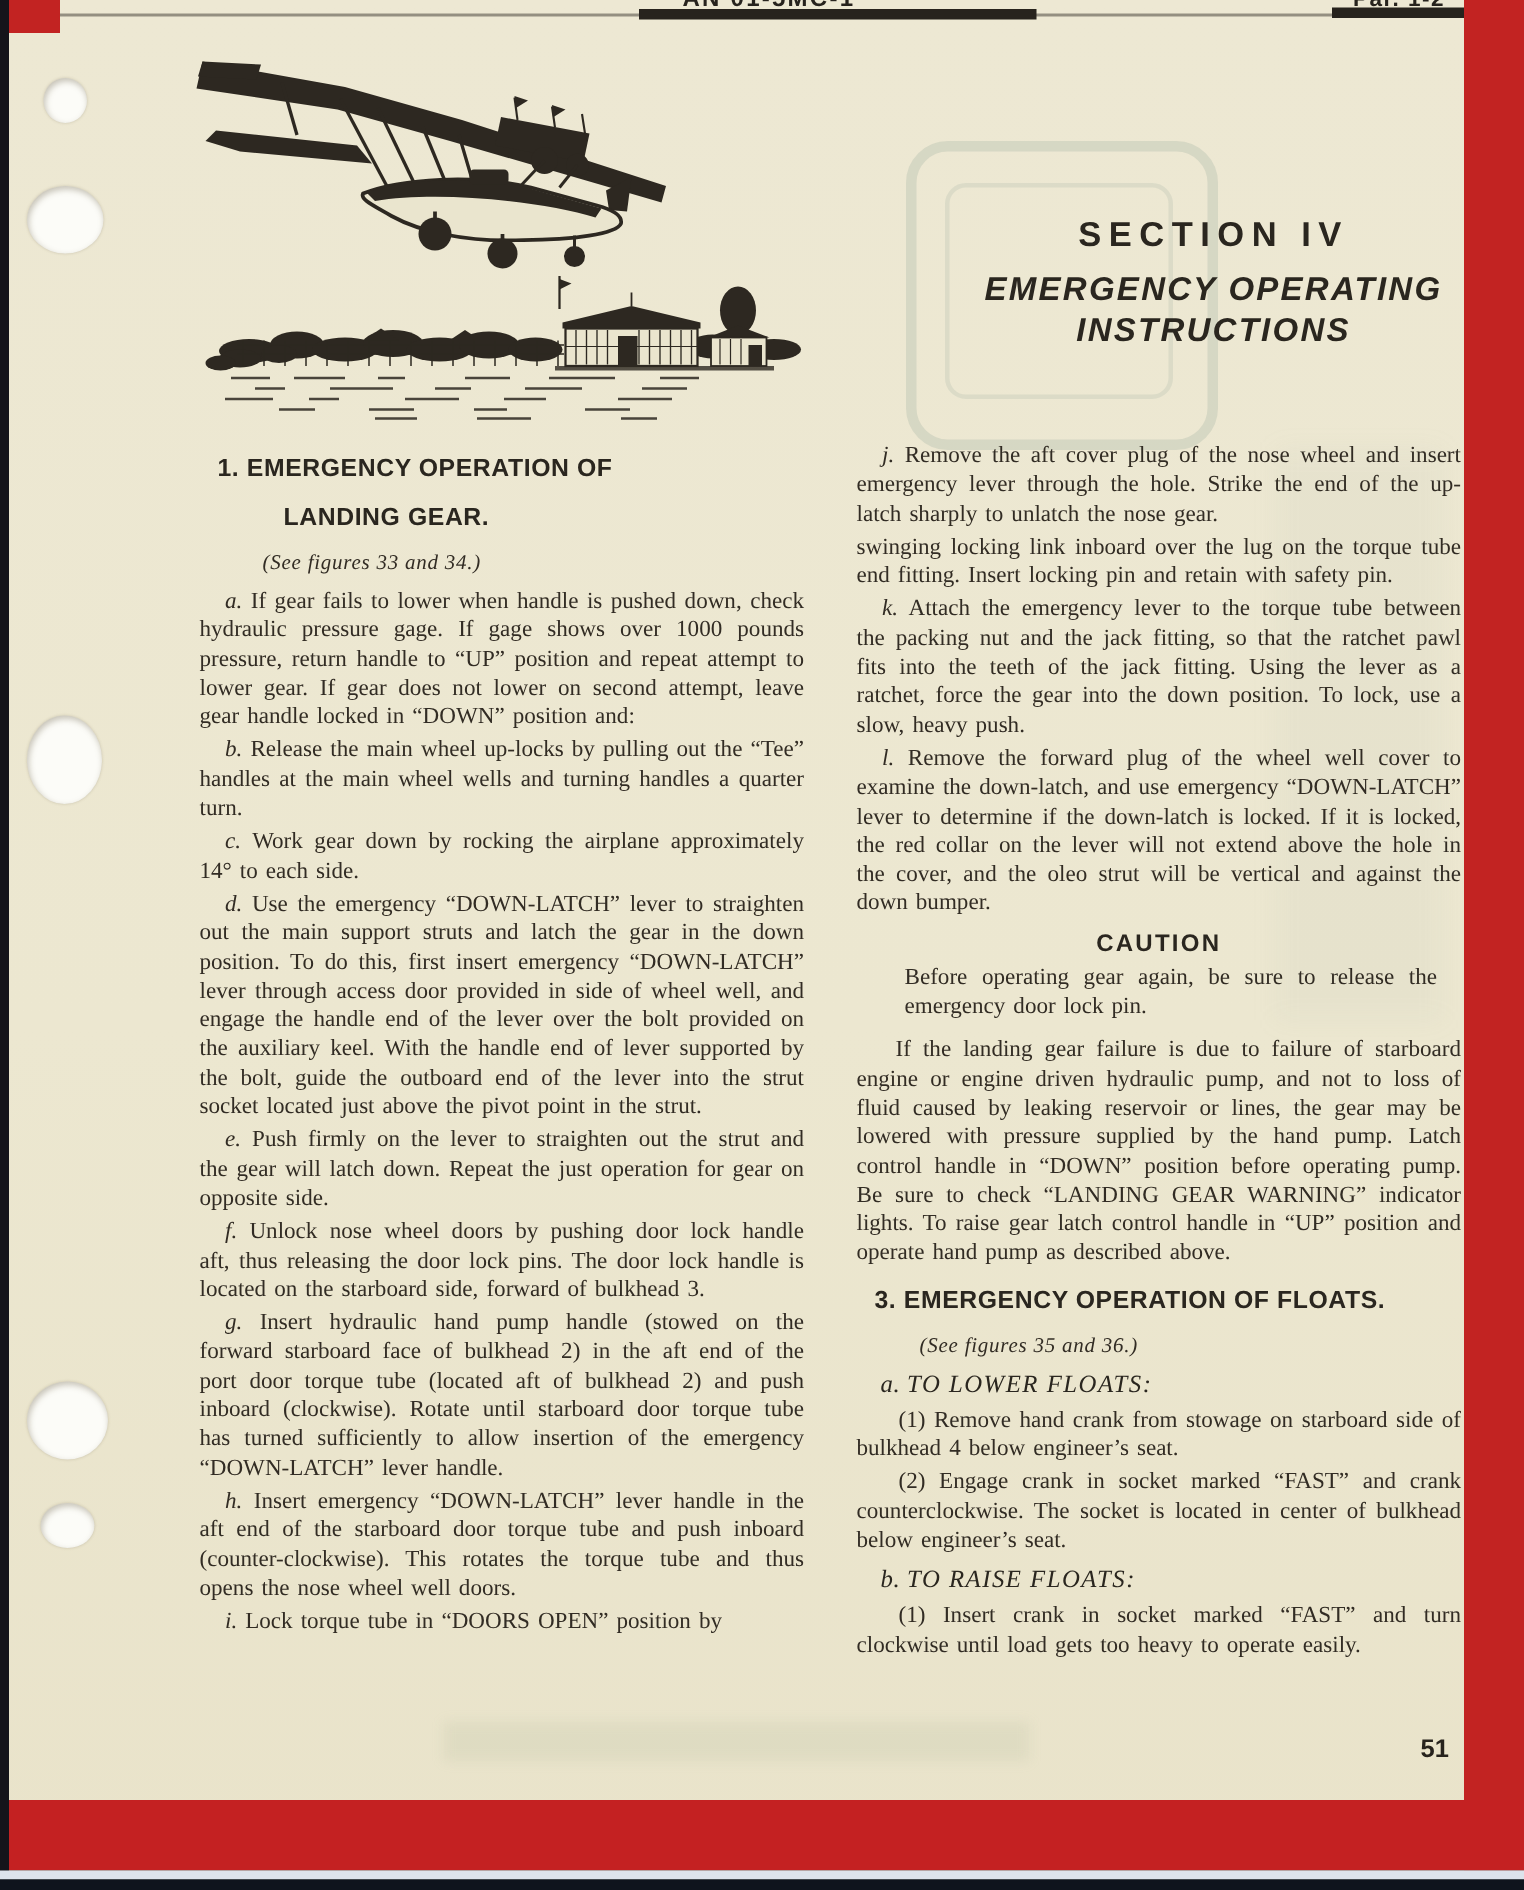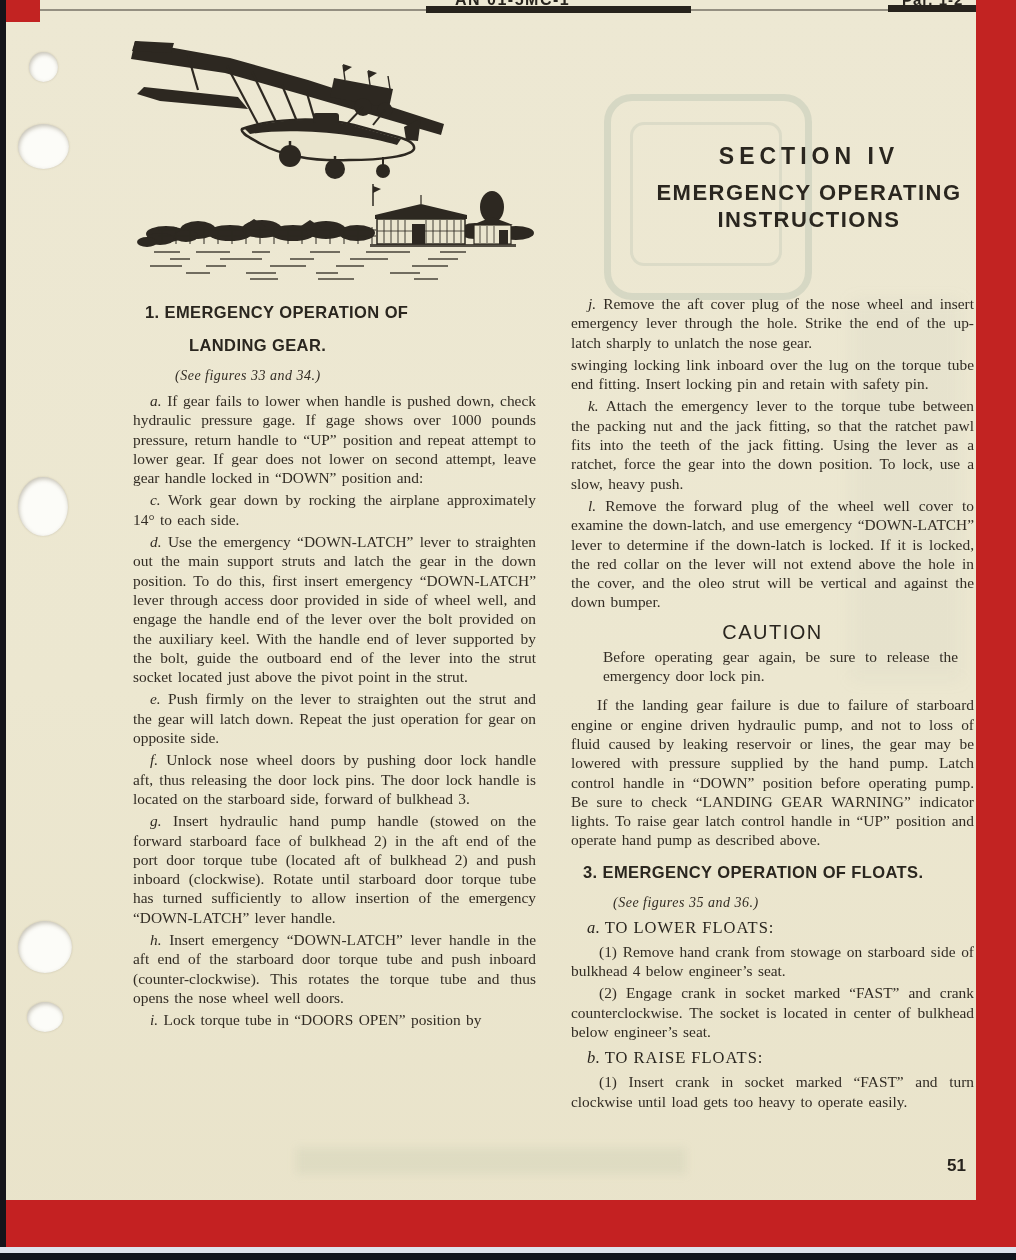--- a/index.html
+++ b/index.html
@@ -37,41 +37,41 @@
   .ghost3{position:absolute;left:290px;top:1148px;width:390px;height:26px;
           background:rgba(165,178,150,.16);filter:blur(4px);}
   .ghost4{position:absolute;left:845px;top:300px;width:110px;height:380px;
           background:rgba(170,182,160,.08);filter:blur(8px);}
   
   .illus{position:absolute;left:124px;top:28px;width:420px;height:262px;}
   
   .section-head{position:absolute;left:634px;top:143px;width:338px;text-align:center;
                 font-family:"Liberation Sans",sans-serif;font-weight:bold;color:#2a261f;}
   .section-head .kicker{font-size:23px;letter-spacing:5px;margin-bottom:9px;}
-  .section-head .t-line{font-size:22px;letter-spacing:1.5px;line-height:27px;}
+  .section-head .t-line{font-size:22px;letter-spacing:1.5px;line-height:27px;font-style:italic;}
   
   .col{position:absolute;width:403px;color:#322c24;}
   .col-left{left:127px;top:290px;}
   .col-right{left:565px;top:294px;}
   p.body{font-size:15.4px;line-height:19.3px;text-align:justify;text-indent:17px;
          margin:0 0 3px 0;word-spacing:1.5px;}
   p.body.noindent{text-indent:0;}
   .lead{font-style:italic;}
   .head-sans{font-family:"Liberation Sans",sans-serif;font-weight:bold;font-size:16.5px;
              letter-spacing:.4px;color:#2a261f;line-height:21px;margin:12px;}
   .h1line2{margin-left:56px;}
   .figref{font-style:italic;font-size:14px;letter-spacing:.5px;margin:2px 0 7px 42px;}
-  .caution-label{font-family:"Liberation Sans",sans-serif;font-weight:normal;font-size:20px;
+  .caution-label{font-family:"Liberation Sans",sans-serif;font-weight:bold;font-size:16px;
                  letter-spacing:1.5px;text-align:center;color:#2a261f;margin:9px 0 3px 0;}
   .caution-text{font-size:15.4px;line-height:19.3px;text-align:justify;word-spacing:1.5px;
                 margin:0 16px 10px 32px;}
   .pump-para{margin-top:6px;}
   .h2block{margin-top:8px;}
   .subhead{font-size:16.5px;letter-spacing:.4px;margin:7px 0 4px 16px;color:#2a261f;}
-  .subhead .caps{letter-spacing:1px;}
+  .subhead .caps{letter-spacing:1px;font-style:italic;}
   p.step{text-indent:28px;}
   
   .pageno{position:absolute;left:941px;top:1156px;font-family:"Liberation Sans",sans-serif;
           font-weight:bold;font-size:17px;color:#27231d;}
 </style>
 </head>
 <body>
 
 <div class="stage">
   <div class="page">
@@ -190,20 +190,21 @@
       <div class="t-line">EMERGENCY OPERATING</div>
       <div class="t-line">INSTRUCTIONS</div>
     </div>
 
     <div class="col col-left">
       <div class="head-sans">1.  EMERGENCY OPERATION OF</div>
       <div class="head-sans h1line2">LANDING GEAR.</div>
       <div class="figref">(See figures 33 and 34.)</div>
 
       <p class="body"><span class="lead">a.</span> <span>If gear fails to lower when handle is pushed down, check hydraulic pressure gage. If gage shows over 1000 pounds pressure, return handle to “UP” position and repeat attempt to lower gear. If gear does not lower on second attempt, leave gear handle locked in “DOWN” position and:</span></p>
+      <p class="body"><span class="lead">b.</span> <span>Release the main wheel up-locks by pulling out the “Tee” handles at the main wheel wells and turning handles a quarter turn.</span></p>
       <p class="body"><span class="lead">c.</span> <span>Work gear down by rocking the airplane approximately 14° to each side.</span></p>
       <p class="body"><span class="lead">d.</span> <span>Use the emergency “DOWN-LATCH” lever to straighten out the main support struts and latch the gear in the down position. To do this, first insert emergency “DOWN-LATCH” lever through access door provided in side of wheel well, and engage the handle end of the lever over the bolt provided on the auxiliary keel. With the handle end of lever supported by the bolt, guide the outboard end of the lever into the strut socket located just above the pivot point in the strut.</span></p>
       <p class="body"><span class="lead">e.</span> <span>Push firmly on the lever to straighten out the strut and the gear will latch down. Repeat the just operation for gear on opposite side.</span></p>
       <p class="body"><span class="lead">f.</span> <span>Unlock nose wheel doors by pushing door lock handle aft, thus releasing the door lock pins. The door lock handle is located on the starboard side, forward of bulkhead 3.</span></p>
       <p class="body"><span class="lead">g.</span> <span>Insert hydraulic hand pump handle (stowed on the forward starboard face of bulkhead 2) in the aft end of the port door torque tube (located aft of bulkhead 2) and push inboard (clockwise). Rotate until starboard door torque tube has turned sufficiently to allow insertion of the emergency “DOWN-LATCH” lever handle.</span></p>
       <p class="body"><span class="lead">h.</span> <span>Insert emergency “DOWN-LATCH” lever handle in the aft end of the starboard door torque tube and push inboard (counter-clockwise). This rotates the torque tube and thus opens the nose wheel well doors.</span></p>
       <p class="body"><span class="lead">i.</span> <span>Lock torque tube in “DOORS OPEN” position by</span></p>
     </div>
 
     <div class="col col-right">

